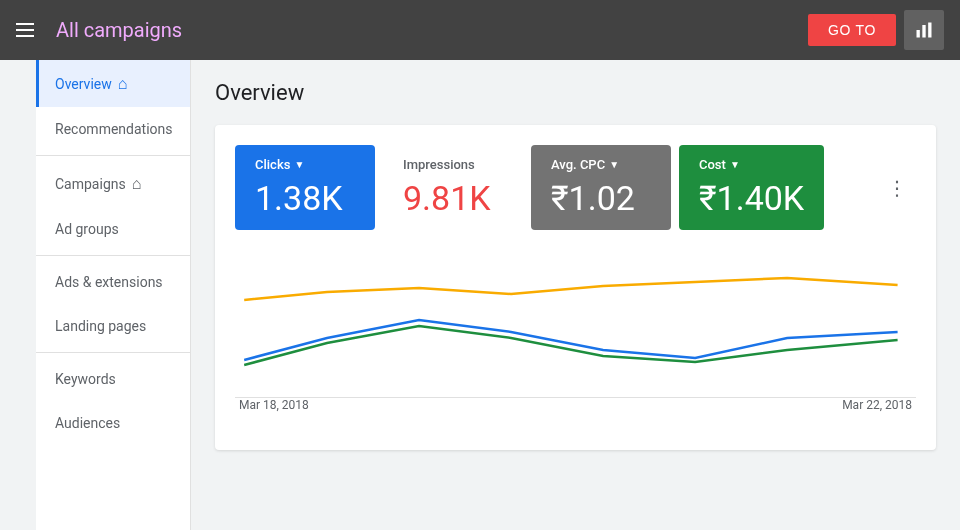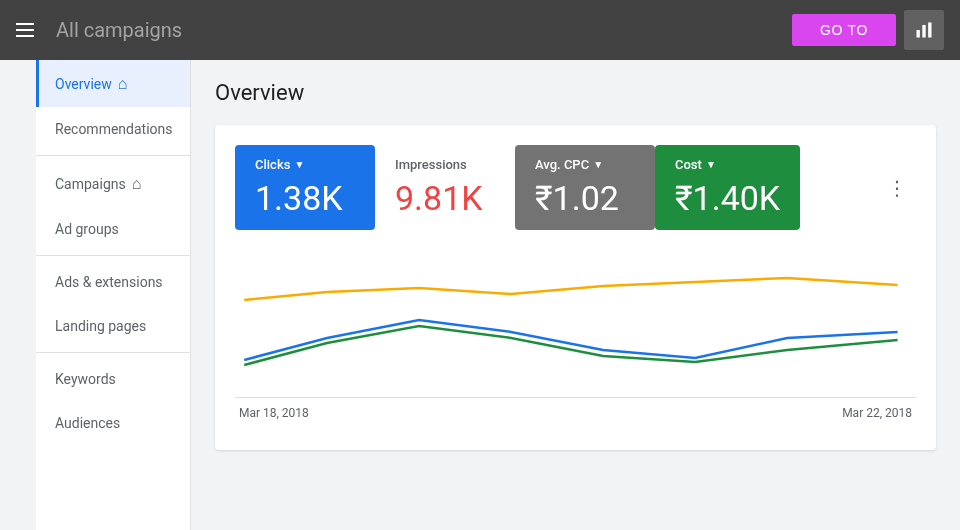--- a/index.html
+++ b/index.html
@@ -27,28 +27,28 @@
     }
     .header-toggle span {
       display: block;
       width: 18px;
       height: 2px;
       background: white;
     }
     .header-title {
       font-size: 20px;
       font-weight: 400;
-      color: #a3a3a3;
+      color: #f0abfc;
       flex: 1;
     }
     .header-goto {
-      background: #d946ef;
+      background: #ef4444;
       color: white;
       border: none;
-      padding: 8px 28px;
+      padding: 8px 20px;
       font-size: 14px;
       font-weight: 500;
       letter-spacing: 0.05em;
       cursor: pointer;
       margin-right: 8px;
       border-radius: 2px;
     }
     .header-icon-btn {
       background: #616161;
       border: none;
@@ -132,20 +132,21 @@
       gap: 0;
     }
 
     .metric-tile {
       min-width: 140px;
       padding: 12px 20px;
       display: flex;
       flex-direction: column;
       align-items: flex-start;
       border-radius: 4px;
+      margin-right: 8px;
     }
     .metric-tile.blue { background: #1a73e8; color: white; }
     .metric-tile.gray { background: transparent; color: #5f6368; }
     .metric-tile.yellow { background: #737373; color: white; }
     .metric-tile.green { background: #1e8e3e; color: white; }
 
     .metric-label {
       font-size: 13px;
       font-weight: 500;
       display: flex;
@@ -183,21 +184,20 @@
     }
     .chart-svg {
       width: 100%;
       height: 140px;
     }
     .chart-dates {
       display: flex;
       justify-content: space-between;
       color: #5f6368;
       font-size: 12px;
-      margin-top: 8px;
       padding: 0 4px;
     }
     .chart-divider {
       height: 1px;
       background: #e0e0e0;
       margin-top: 4px;
     }
   </style>
 </head>
 <body>

